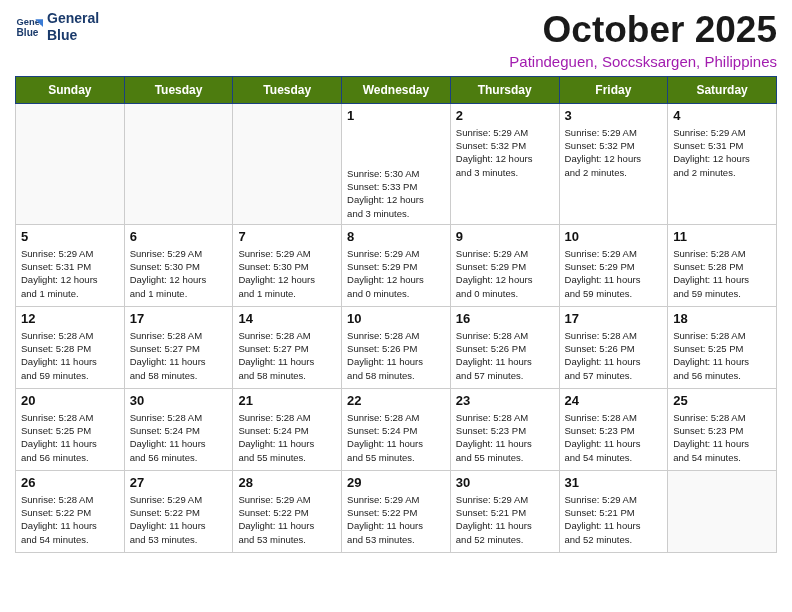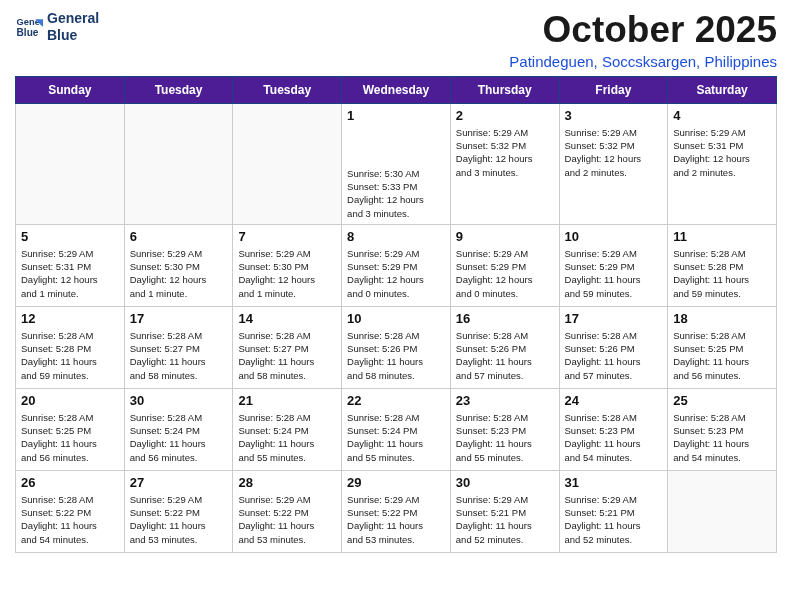--- a/index.html
+++ b/index.html
@@ -35,30 +35,30 @@
       text-align: right;
     }
     .month-title {
       font-size: 37px;
       font-weight: bold;
       color: #1a1a1a;
       line-height: 1.1;
     }
     .location-title {
       font-size: 15px;
-      color: #1d4ed8;
+      color: #a21caf;
       margin-top: 2px;
     }
     table {
       width: 100%;
       border-collapse: collapse;
       font-size: 10.5px;
     }
     .day-header {
-      background: #4c1d95;
+      background: #4d7c0f;
       color: #fff;
       text-align: center;
       padding: 6px 4px;
       font-weight: bold;
       font-size: 12px;
       border: 1px solid #1a4080;
     }
     .calendar-cell {
       vertical-align: top;
       border: 1px solid #ccc;

